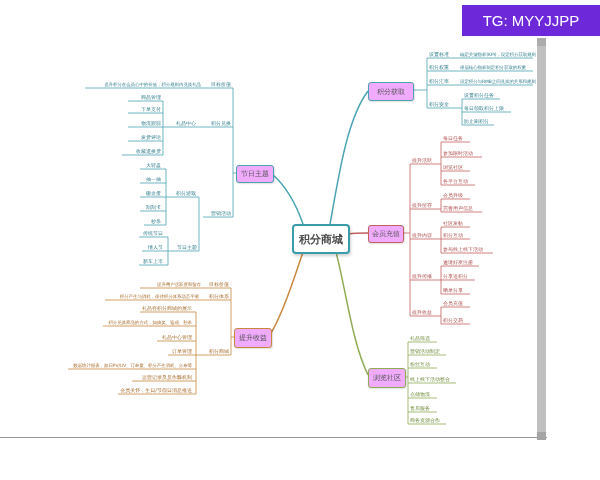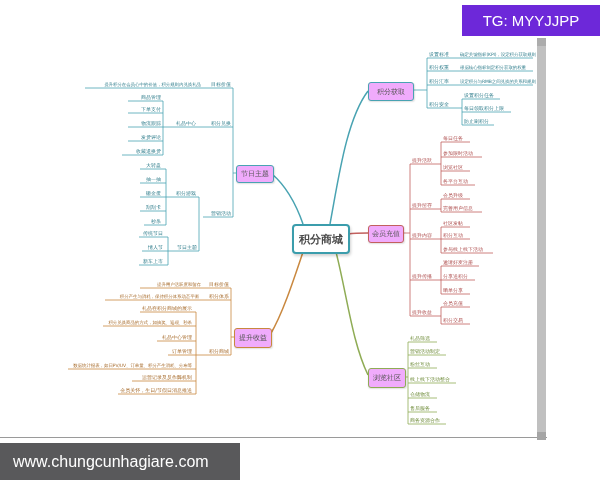--- a/index.html
+++ b/index.html
@@ -144,15 +144,14 @@
   <span class="lf c-g" style="left:410px;top:376px">线上线下活动整合</span>
   <span class="lf c-g" style="left:410px;top:391px">仓储物流</span>
   <span class="lf c-g" style="left:410px;top:405px">售后服务</span>
   <span class="lf c-g" style="left:410px;top:417px">商务资源合作</span>
 
   <div id="page-edge"></div>
   <div id="scroll-track"></div>
   <div id="scroll-cap-top"></div>
   <div id="scroll-thumb"></div>
   <div id="wm-top">TG: MYYJJPP</div>
-  <div id="wm-bottom">www.chungcunhagiare.com</div>
 
 </div>
 
 </body></html>

